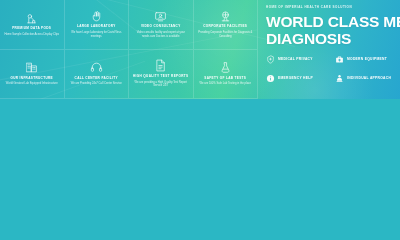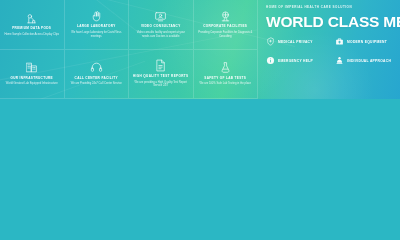--- a/index.html
+++ b/index.html
@@ -221,20 +221,21 @@
     </div>
 
   </div>
 
   <div id="hero-panel">
 
     <div id="hero-eyebrow">HOME OF IMPERIAL HEALTH CARE SOLUTION</div>
 
     <h1 id="hero-title">
       <span>WORLD CLASS MEDICAL</span><br>
+      <span>DIAGNOSIS</span>
     </h1>
 
     <div id="hero-features">
 
       <div class="hero-feature">
         <span class="hf-icon">
           <svg viewBox="0 0 24 24" fill="none" stroke="#ffffff" stroke-width="1.6" stroke-linecap="round" stroke-linejoin="round">
             <path d="M12 2.5 4.5 6v6c0 5 3.3 8.4 7.5 9.5 4.2-1.1 7.5-4.5 7.5-9.5V6z"></path>
             <path d="M12 8.5v5M9.5 11h5"></path>
           </svg>

